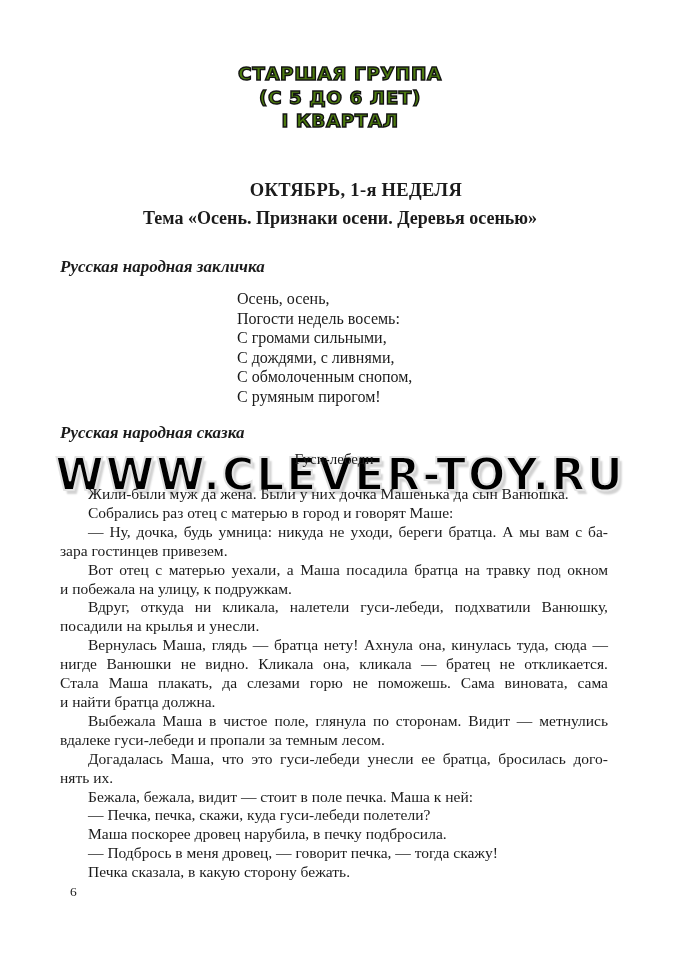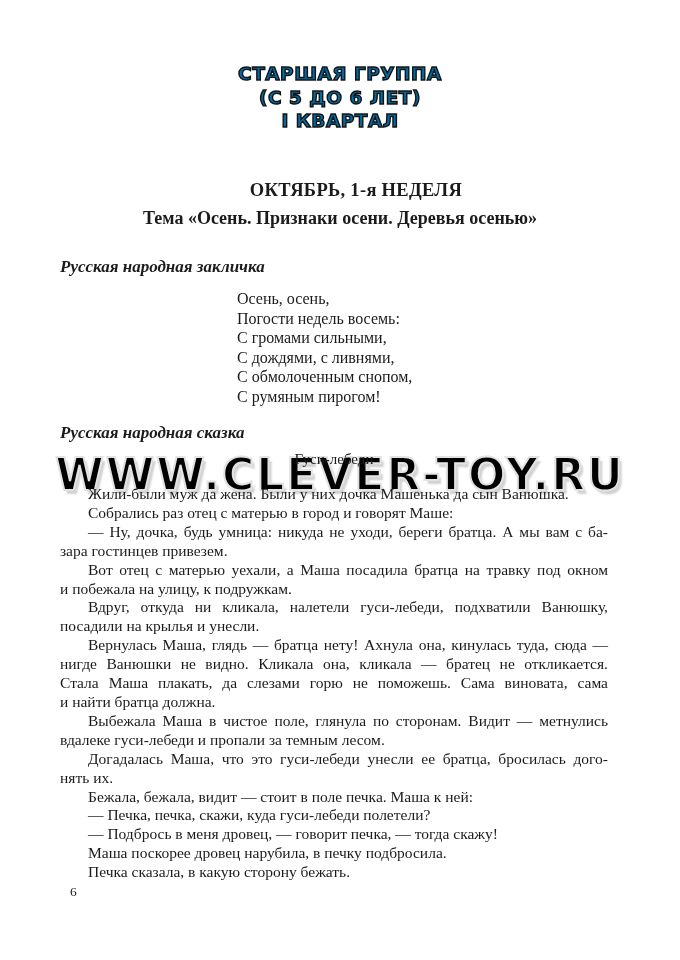--- a/index.html
+++ b/index.html
@@ -16,21 +16,21 @@
   
   .header-badge {
     position: absolute;
     top: 62px; left: 0; width: 100%;
     text-align: center;
     font-family: "DejaVu Sans", sans-serif;
     font-weight: bold;
     font-size: 18.5px;
     line-height: 23.5px;
     letter-spacing: 0.5px;
-    color: #0369a1;
+    color: #4d7c0f;
     -webkit-text-stroke: 1.4px #121212;
   }
 
   .week-heading {
     position: absolute;
     top: 164px; left: 0; width: 100%;
     margin: 16px;
     text-align: center;
     font-size: 18.5px;
     font-weight: bold;
@@ -176,22 +176,22 @@
       <div class="story-line">вдалеке гуси-лебеди и пропали за темным лесом.</div>
 
       <div class="story-line indent justify">Догадалась Маша, что это гуси-лебеди унесли ее братца, бросилась дого-</div>
 
       <div class="story-line">нять их.</div>
 
       <div class="story-line indent">Бежала, бежала, видит — стоит в поле печка. Маша к ней:</div>
 
       <div class="story-line indent">— Печка, печка, скажи, куда гуси-лебеди полетели?</div>
 
+      <div class="story-line indent">Маша поскорее дровец нарубила, в печку подбросила.</div>
+
       <div class="story-line indent">— Подбрось в меня дровец, — говорит печка, — тогда скажу!</div>
-
-      <div class="story-line indent">Маша поскорее дровец нарубила, в печку подбросила.</div>
 
       <div class="story-line indent">Печка сказала, в какую сторону бежать.</div>
     </div>
 
   <div class="page-number">6</div>
 
 </div>
 
 </body></html>

